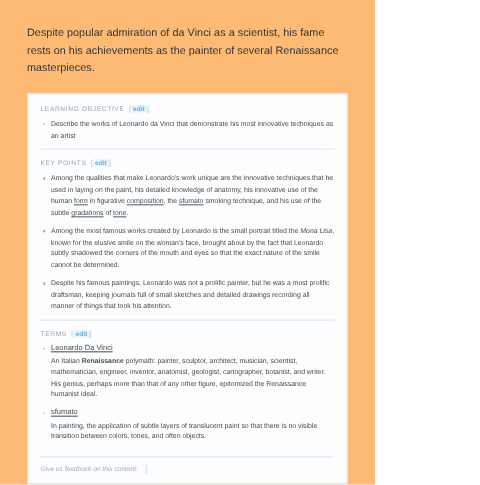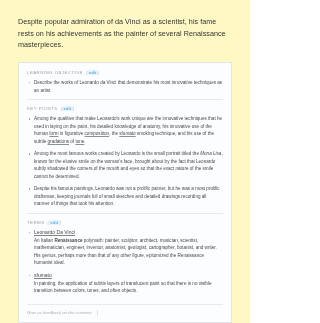--- a/index.html
+++ b/index.html
@@ -13,21 +13,21 @@
     font-family: "Liberation Sans", sans-serif;
     color: #3c3c3c;
     overflow: hidden;
   }
 
   .page {
     width: 250px;
     height: 323px;
     box-sizing: border-box;
     padding: 16px 18px 0 18px;
-    background: #fef9c3;
+    background: #fdba74;
     position: relative;
   }
 
   
   .lead {
     font-size: 7.2px;
     line-height: 1.62;
     color: #333333;
     letter-spacing: 0.005em;
     margin: 0 0 11px 0;

